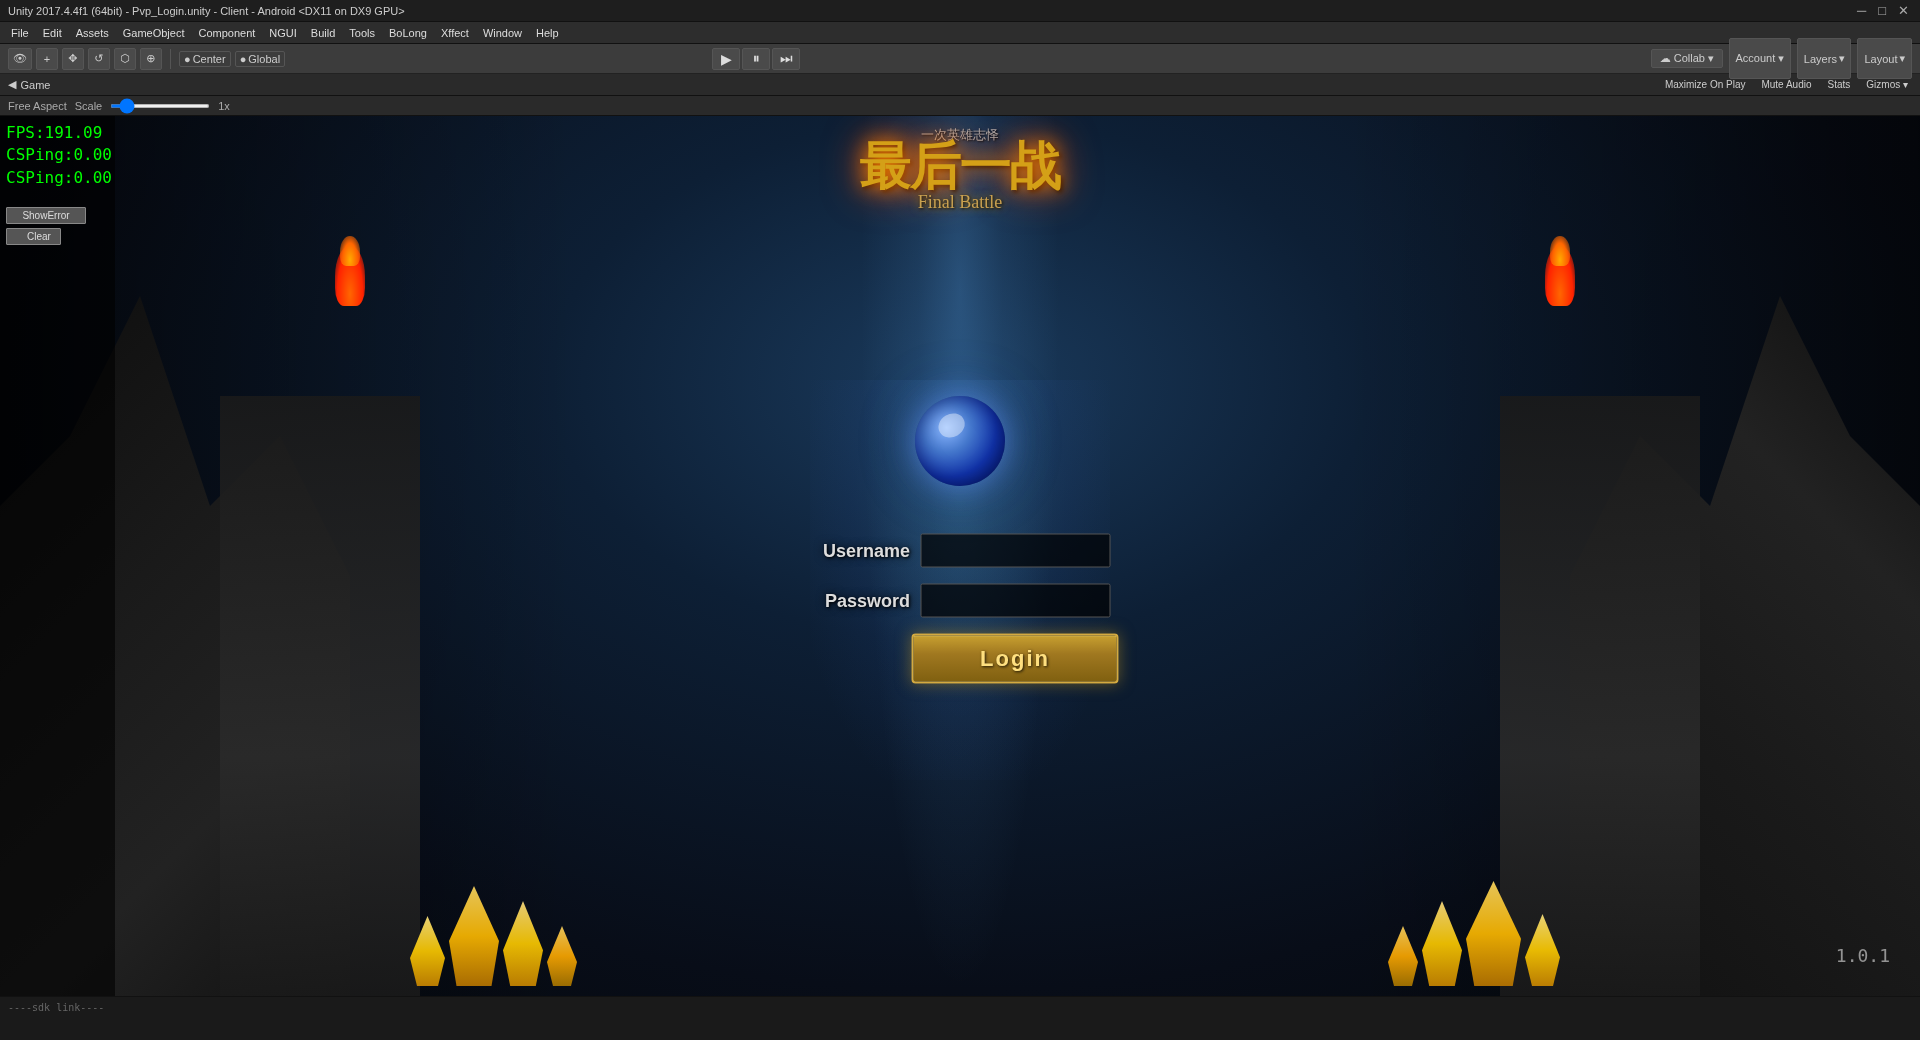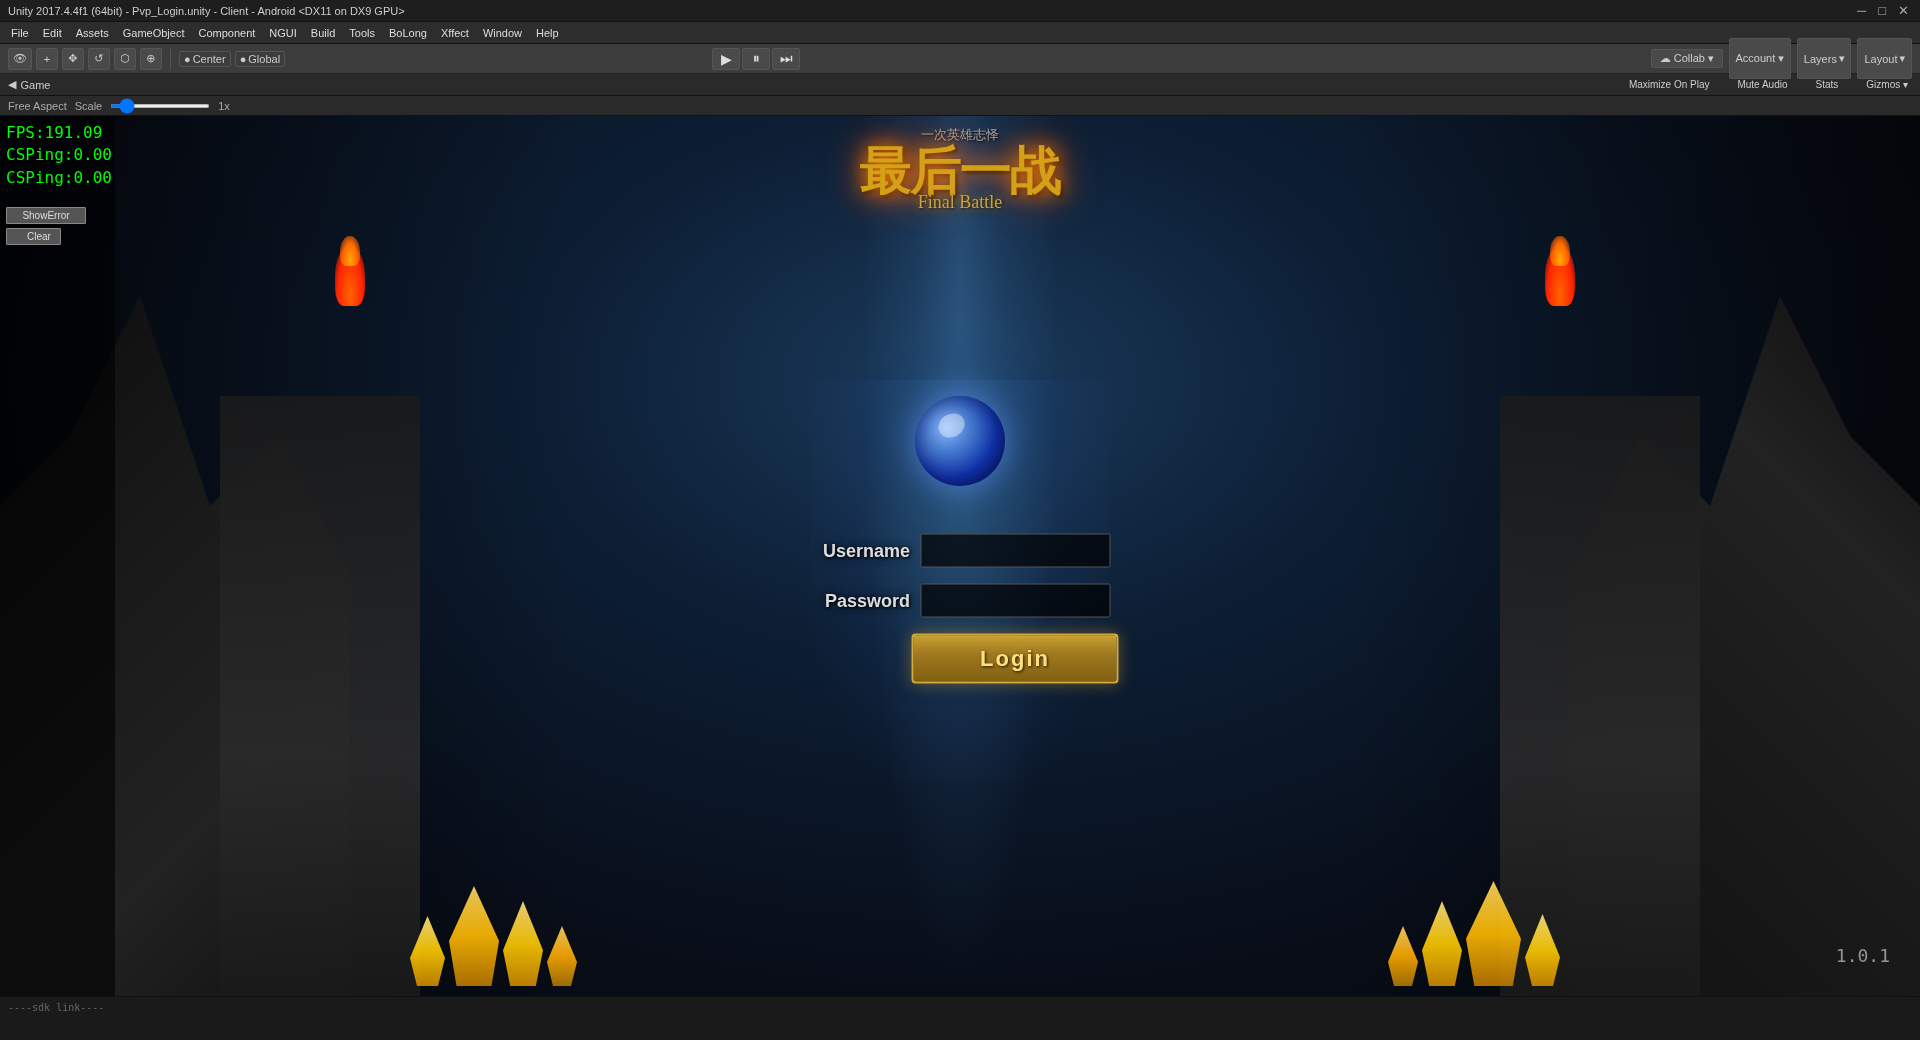--- a/index.html
+++ b/index.html
@@ -317,21 +317,21 @@
       left: 50%;
       transform: translateX(-50%);
       text-align: center;
       width: 400px;
     }
     .title-logo {
       font-size: 52px;
       font-weight: 900;
       color: #d4a017;
       text-shadow: 0 0 20px #ff8800, 0 0 40px #ff4400, 2px 2px 4px #000;
-      font-family: Liberation Sans, sans-serif;
+      font-family: Liberation Mono, monospace;
       letter-spacing: -2px;
       line-height: 1;
     }
     .title-sub {
       font-size: 18px;
       color: #c8a050;
       text-shadow: 0 0 10px #aa7700, 1px 1px 3px #000;
       font-family: serif;
       margin-top: -4px;
     }
@@ -548,21 +548,21 @@
     </div>
   </div>
 </div>
 
 <div id="game-header">
   <div class="game-label">
     <span>◀</span>
     <span>Game</span>
   </div>
 
-  <div style="margin-left: auto; display: flex; gap: 20px;">
+  <div style="margin-left: auto; display: flex; gap: 8px;">
     <span class="panel-ctrl-btn">Maximize On Play</span>
     <span class="panel-ctrl-btn">Mute Audio</span>
     <span class="panel-ctrl-btn">Stats</span>
     <span class="panel-ctrl-btn">Gizmos ▾</span>
   </div>
 </div>
 
 <div id="scale-bar">
   <span>Free Aspect</span>
   <span>Scale</span>

